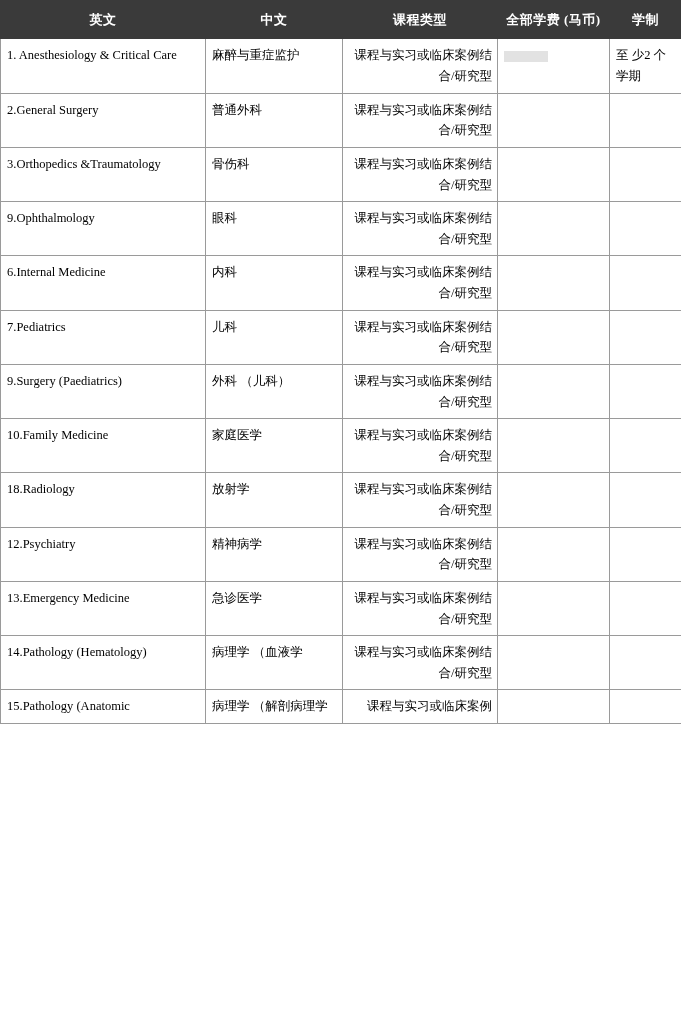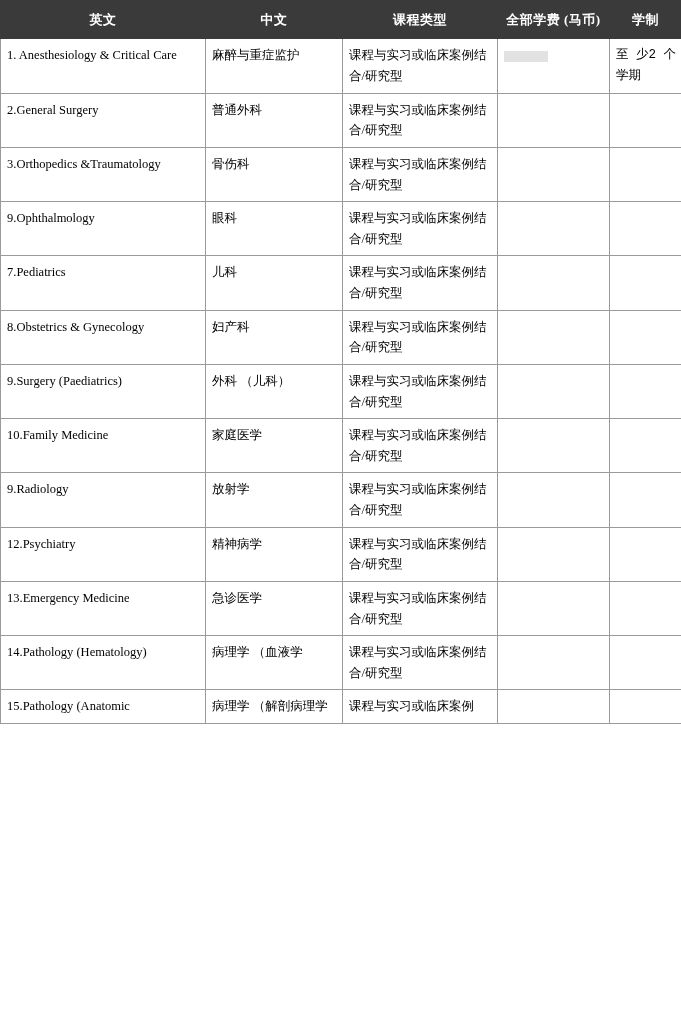--- a/index.html
+++ b/index.html
@@ -53,23 +53,23 @@
     text-align: justify;
     text-align-last: justify;
     hyphens: none;
   }
   td.cell-en.nojust {
     text-align: left;
     text-align-last: left;
     margin-top: 7px;
   }
   td.cell-cn { }
-  td.cell-type { line-height: 1.7; }
+  td.cell-type { line-height: 1.7; text-align: right; }
   td.cell-fee { }
-  td.cell-dur { line-height: 1.75; font-family: Liberation Mono, monospace; }
+  td.cell-dur { line-height: 1.75; }
 
   .fee-redacted {
     display: inline-block;
     width: 44px;
     height: 11px;
     background: #e2e2e2;
     vertical-align: middle;
   }
 </style>
 </head>
@@ -116,49 +116,49 @@
           <td class="cell-dur"></td>
         </tr>
         <tr>
           <td class="cell-en nojust">9.Ophthalmology</td>
           <td class="cell-cn">眼科</td>
           <td class="cell-type">课程与实习或临床案例结合/研究型</td>
           <td class="cell-fee"></td>
           <td class="cell-dur"></td>
         </tr>
         <tr>
-          <td class="cell-en nojust">7.Pediatrics</td>
-          <td class="cell-cn">儿科</td>
+          <td class="cell-en nojust">6.Internal Medicine</td>
+          <td class="cell-cn">内科</td>
           <td class="cell-type">课程与实习或临床案例结合/研究型</td>
           <td class="cell-fee"></td>
           <td class="cell-dur"></td>
         </tr>
         <tr>
-          <td class="cell-en nojust">8.Obstetrics &amp; Gynecology</td>
-          <td class="cell-cn">妇产科</td>
+          <td class="cell-en nojust">7.Pediatrics</td>
+          <td class="cell-cn">儿科</td>
           <td class="cell-type">课程与实习或临床案例结合/研究型</td>
           <td class="cell-fee"></td>
           <td class="cell-dur"></td>
         </tr>
         <tr>
           <td class="cell-en nojust">9.Surgery (Paediatrics)</td>
           <td class="cell-cn">外科 （儿科）</td>
           <td class="cell-type">课程与实习或临床案例结合/研究型</td>
           <td class="cell-fee"></td>
           <td class="cell-dur"></td>
         </tr>
         <tr>
           <td class="cell-en nojust">10.Family Medicine</td>
           <td class="cell-cn">家庭医学</td>
           <td class="cell-type">课程与实习或临床案例结合/研究型</td>
           <td class="cell-fee"></td>
           <td class="cell-dur"></td>
         </tr>
         <tr>
-          <td class="cell-en nojust">9.Radiology</td>
+          <td class="cell-en nojust">18.Radiology</td>
           <td class="cell-cn">放射学</td>
           <td class="cell-type">课程与实习或临床案例结合/研究型</td>
           <td class="cell-fee"></td>
           <td class="cell-dur"></td>
         </tr>
         <tr>
           <td class="cell-en nojust">12.Psychiatry</td>
           <td class="cell-cn">精神病学</td>
           <td class="cell-type">课程与实习或临床案例结合/研究型</td>
           <td class="cell-fee"></td>

